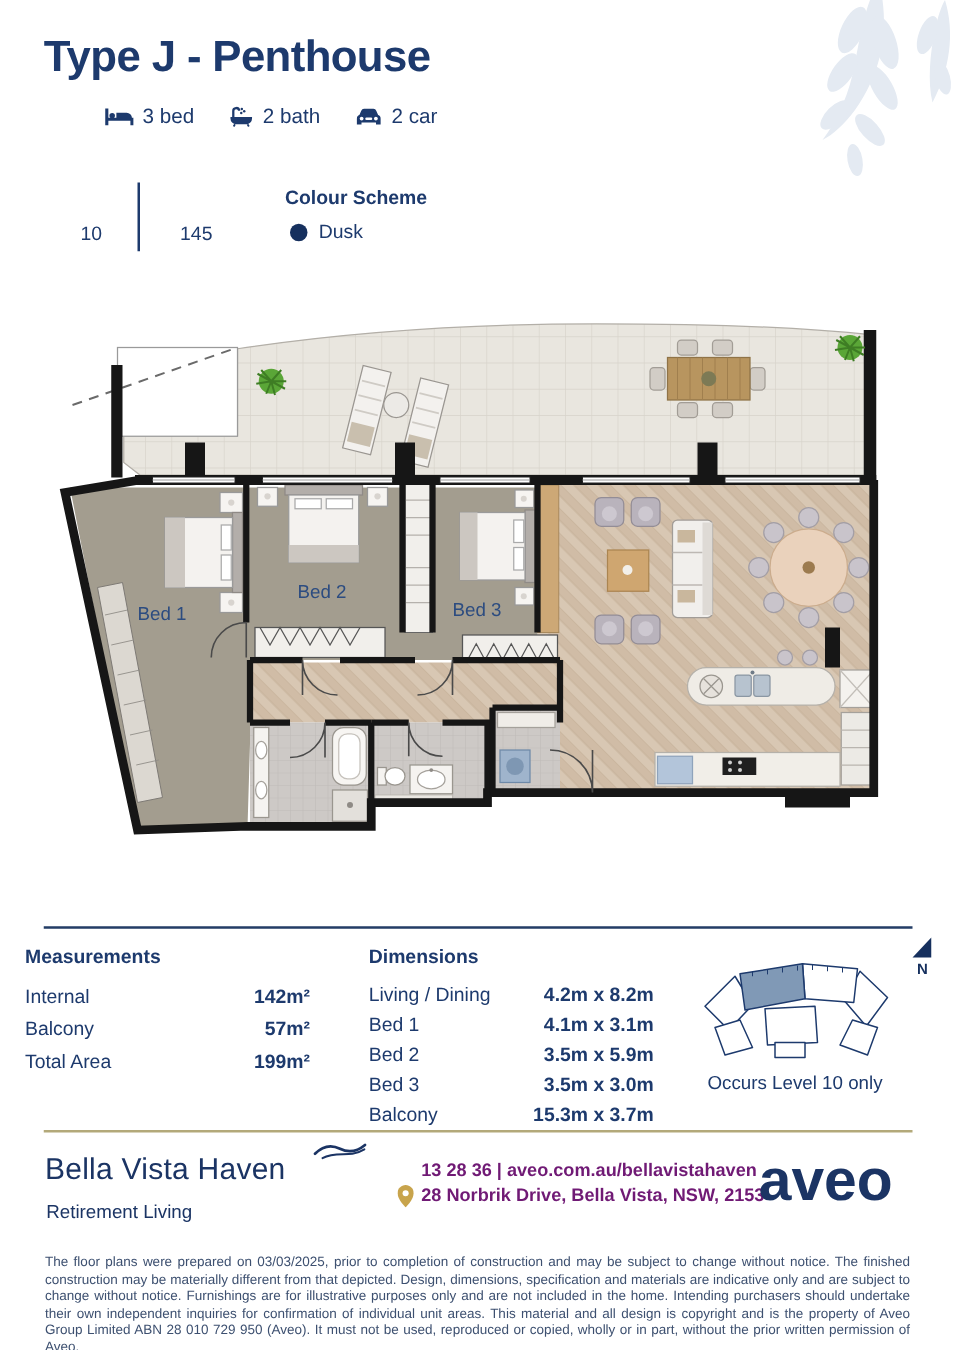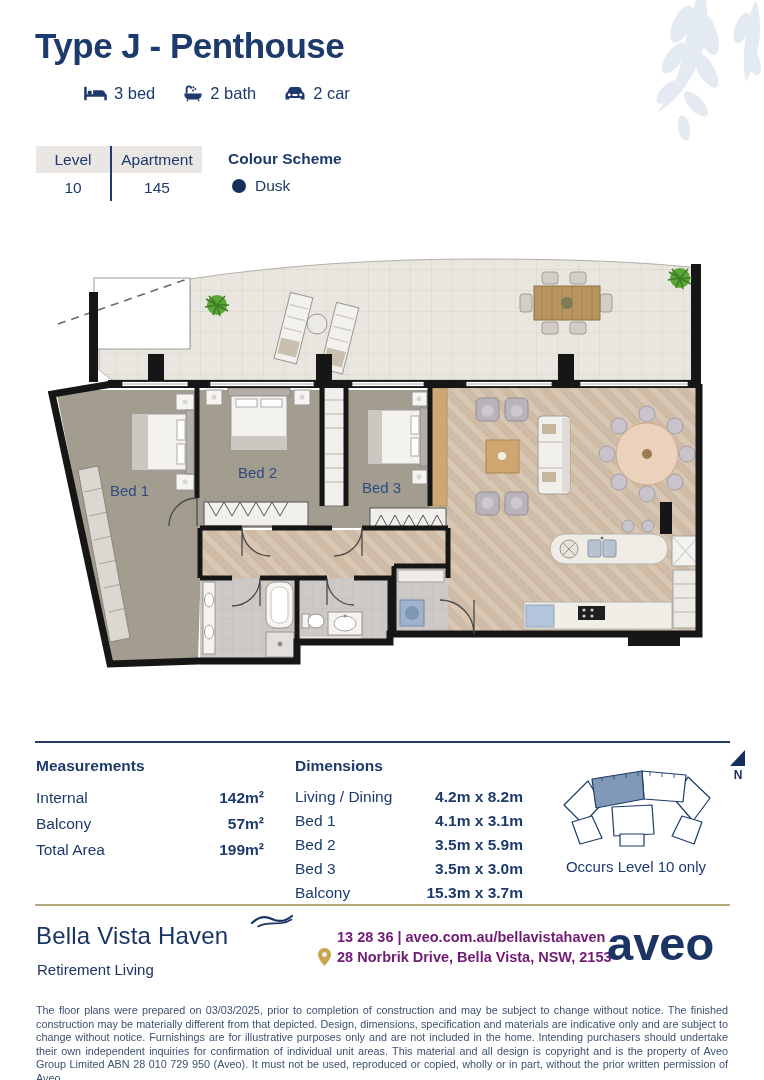--- a/index.html
+++ b/index.html
@@ -22,21 +22,21 @@
   .cs-label{position:absolute;left:192px;top:4px;font-weight:bold;font-size:15.5px;white-space:nowrap;}
   .vals{position:absolute;top:29px;left:0;width:100%;height:27px;}
   .v-lvl{position:absolute;left:0;width:74px;text-align:center;top:4px;font-size:15.5px;}
   .v-apt{position:absolute;left:76px;width:90px;text-align:center;top:4px;font-size:15.5px;}
   .cs-val{position:absolute;left:196px;top:2px;display:flex;align-items:center;gap:9px;font-size:15.5px;}
   .dot{width:14px;height:14px;border-radius:50%;background:#16305e;display:inline-block;}
   
   .topline{left:35px;top:741px;width:695px;height:2px;background:#233d66;}
   .goldline{left:35px;top:904px;width:695px;height:2px;background:#b3a97a;}
   .sec-h{font-size:15.5px;font-weight:bold;color:#1d3a6d;}
-  .m-block{left:36px;top:757px;width:228px;}
+  .m-block{left:20px;top:757px;width:228px;}
   .d-block{left:295px;top:757px;width:228px;}
   .mrow{display:flex;justify-content:space-between;font-size:15.5px;line-height:26px;color:#1d3a6d;}
   .m-block .rows{margin-top:10px;}
   .d-block .rows{margin-top:10px;}
   .d-block .mrow{line-height:24px;}
   .mrow .val{font-weight:bold;}
   .kp-caption{left:545px;top:858px;width:182px;text-align:center;font-size:15px;color:#1d3a6d;}
   .north{left:726px;top:746px;}
   
   .brand{left:36px;top:922px;font-size:24px;color:#1b3464;letter-spacing:0.2px;}
@@ -103,24 +103,20 @@
         <circle cx="5.3" cy="8.8" r="1.5" fill="#ffffff"></circle>
         <circle cx="16.7" cy="8.8" r="1.5" fill="#ffffff"></circle>
         <rect x="8.2" y="8" width="5.6" height="2" rx="1" fill="#ffffff"></rect>
       </svg>
     </span>
     <span>2 car</span>
   </div>
 </div>
 
 <div class="abs info">
-  <div class="hdr">
-    <div class="cell shade lvl">Level</div>
-    <div class="cell shade apt">Apartment</div>
-  </div>
   <div class="divider"></div>
   <div class="cs-label">Colour Scheme</div>
   <div class="vals">
     <div class="v-lvl">10</div>
     <div class="v-apt">145</div>
     <div class="cs-val">
       <span class="dot"></span>
       <span>Dusk</span>
     </div>
   </div>

